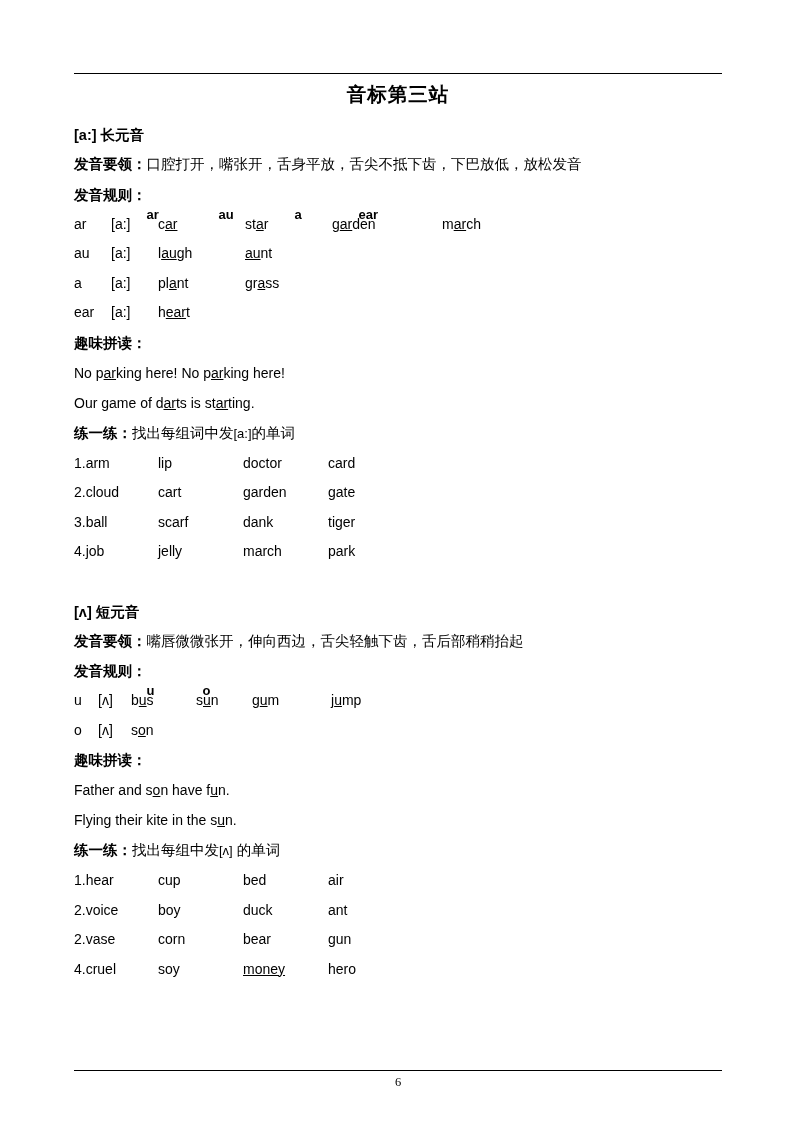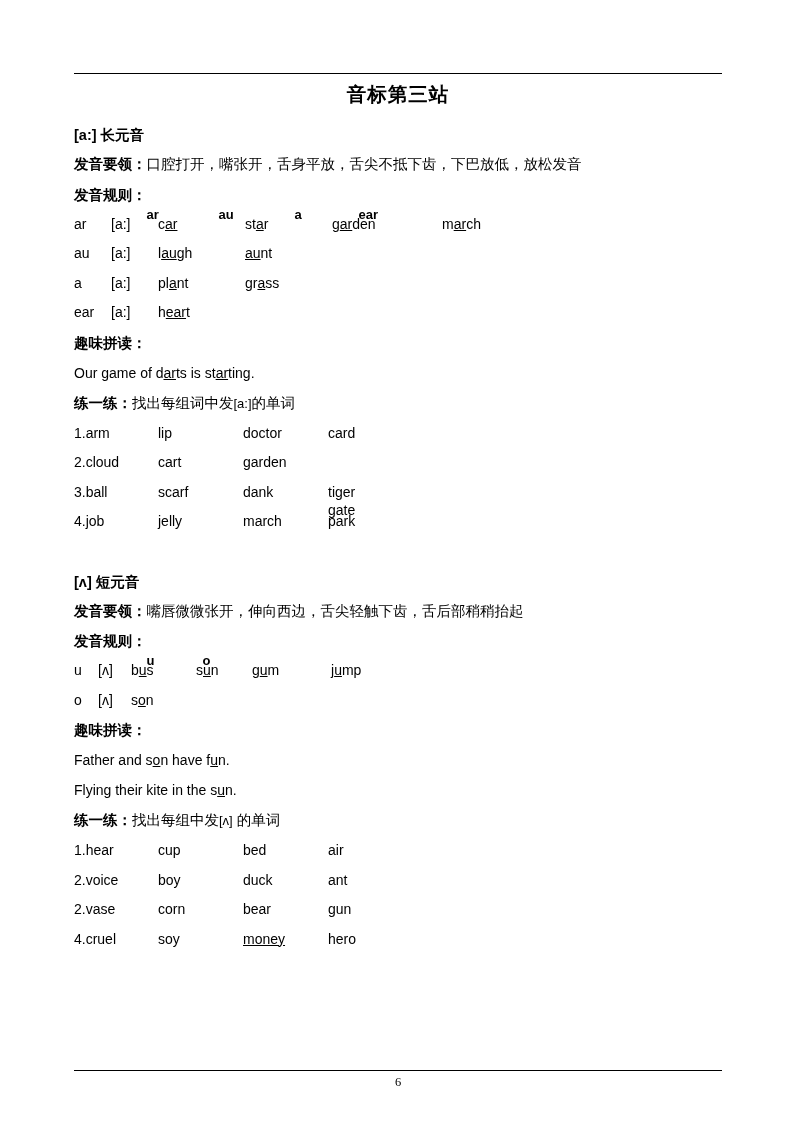--- a/index.html
+++ b/index.html
@@ -161,33 +161,34 @@
           <span style="left: 37px;">[a:]</span>
           <span style="left: 84px;">pl<span class="u">a</span>nt</span>
           <span style="left: 171px;">gr<span class="u">a</span>ss</span>
         </div>
         <div class="wrow">
           <span style="left: 0px;">ear</span>
           <span style="left: 37px;">[a:]</span>
           <span style="left: 84px;">h<span class="u">ear</span>t</span>
         </div>
         <div class="subhead">趣味拼读：</div>
+        <div class="sent">No p<span class="u">ar</span>king here! No p<span class="u">ar</span>king here!</div>
         <div class="sent">Our game of d<span class="u">ar</span>ts is st<span class="u">ar</span>ting.</div>
         <div class="prompt"><span class="lbl">练一练：</span>找出每组词中发<span class="sym">[a:]</span>的单词</div>
         <div class="wrow">
           <span style="left: 0px;">1.arm</span>
           <span style="left: 84px;">lip</span>
           <span style="left: 169px;">doctor</span>
           <span style="left: 254px;">card</span>
         </div>
         <div class="wrow">
           <span style="left: 0px;">2.cloud</span>
           <span style="left: 84px;">cart</span>
           <span style="left: 169px;">garden</span>
-          <span style="left: 254px; margin-top: 48px;">gate</span>
+          <span style="left: 254px;">gate</span>
         </div>
         <div class="wrow">
           <span style="left: 0px;">3.ball</span>
           <span style="left: 84px;">scarf</span>
           <span style="left: 169px;">dank</span>
           <span style="left: 254px;">tiger</span>
         </div>
         <div class="wrow">
           <span style="left: 0px;">4.job</span>
           <span style="left: 84px;">jelly</span>

